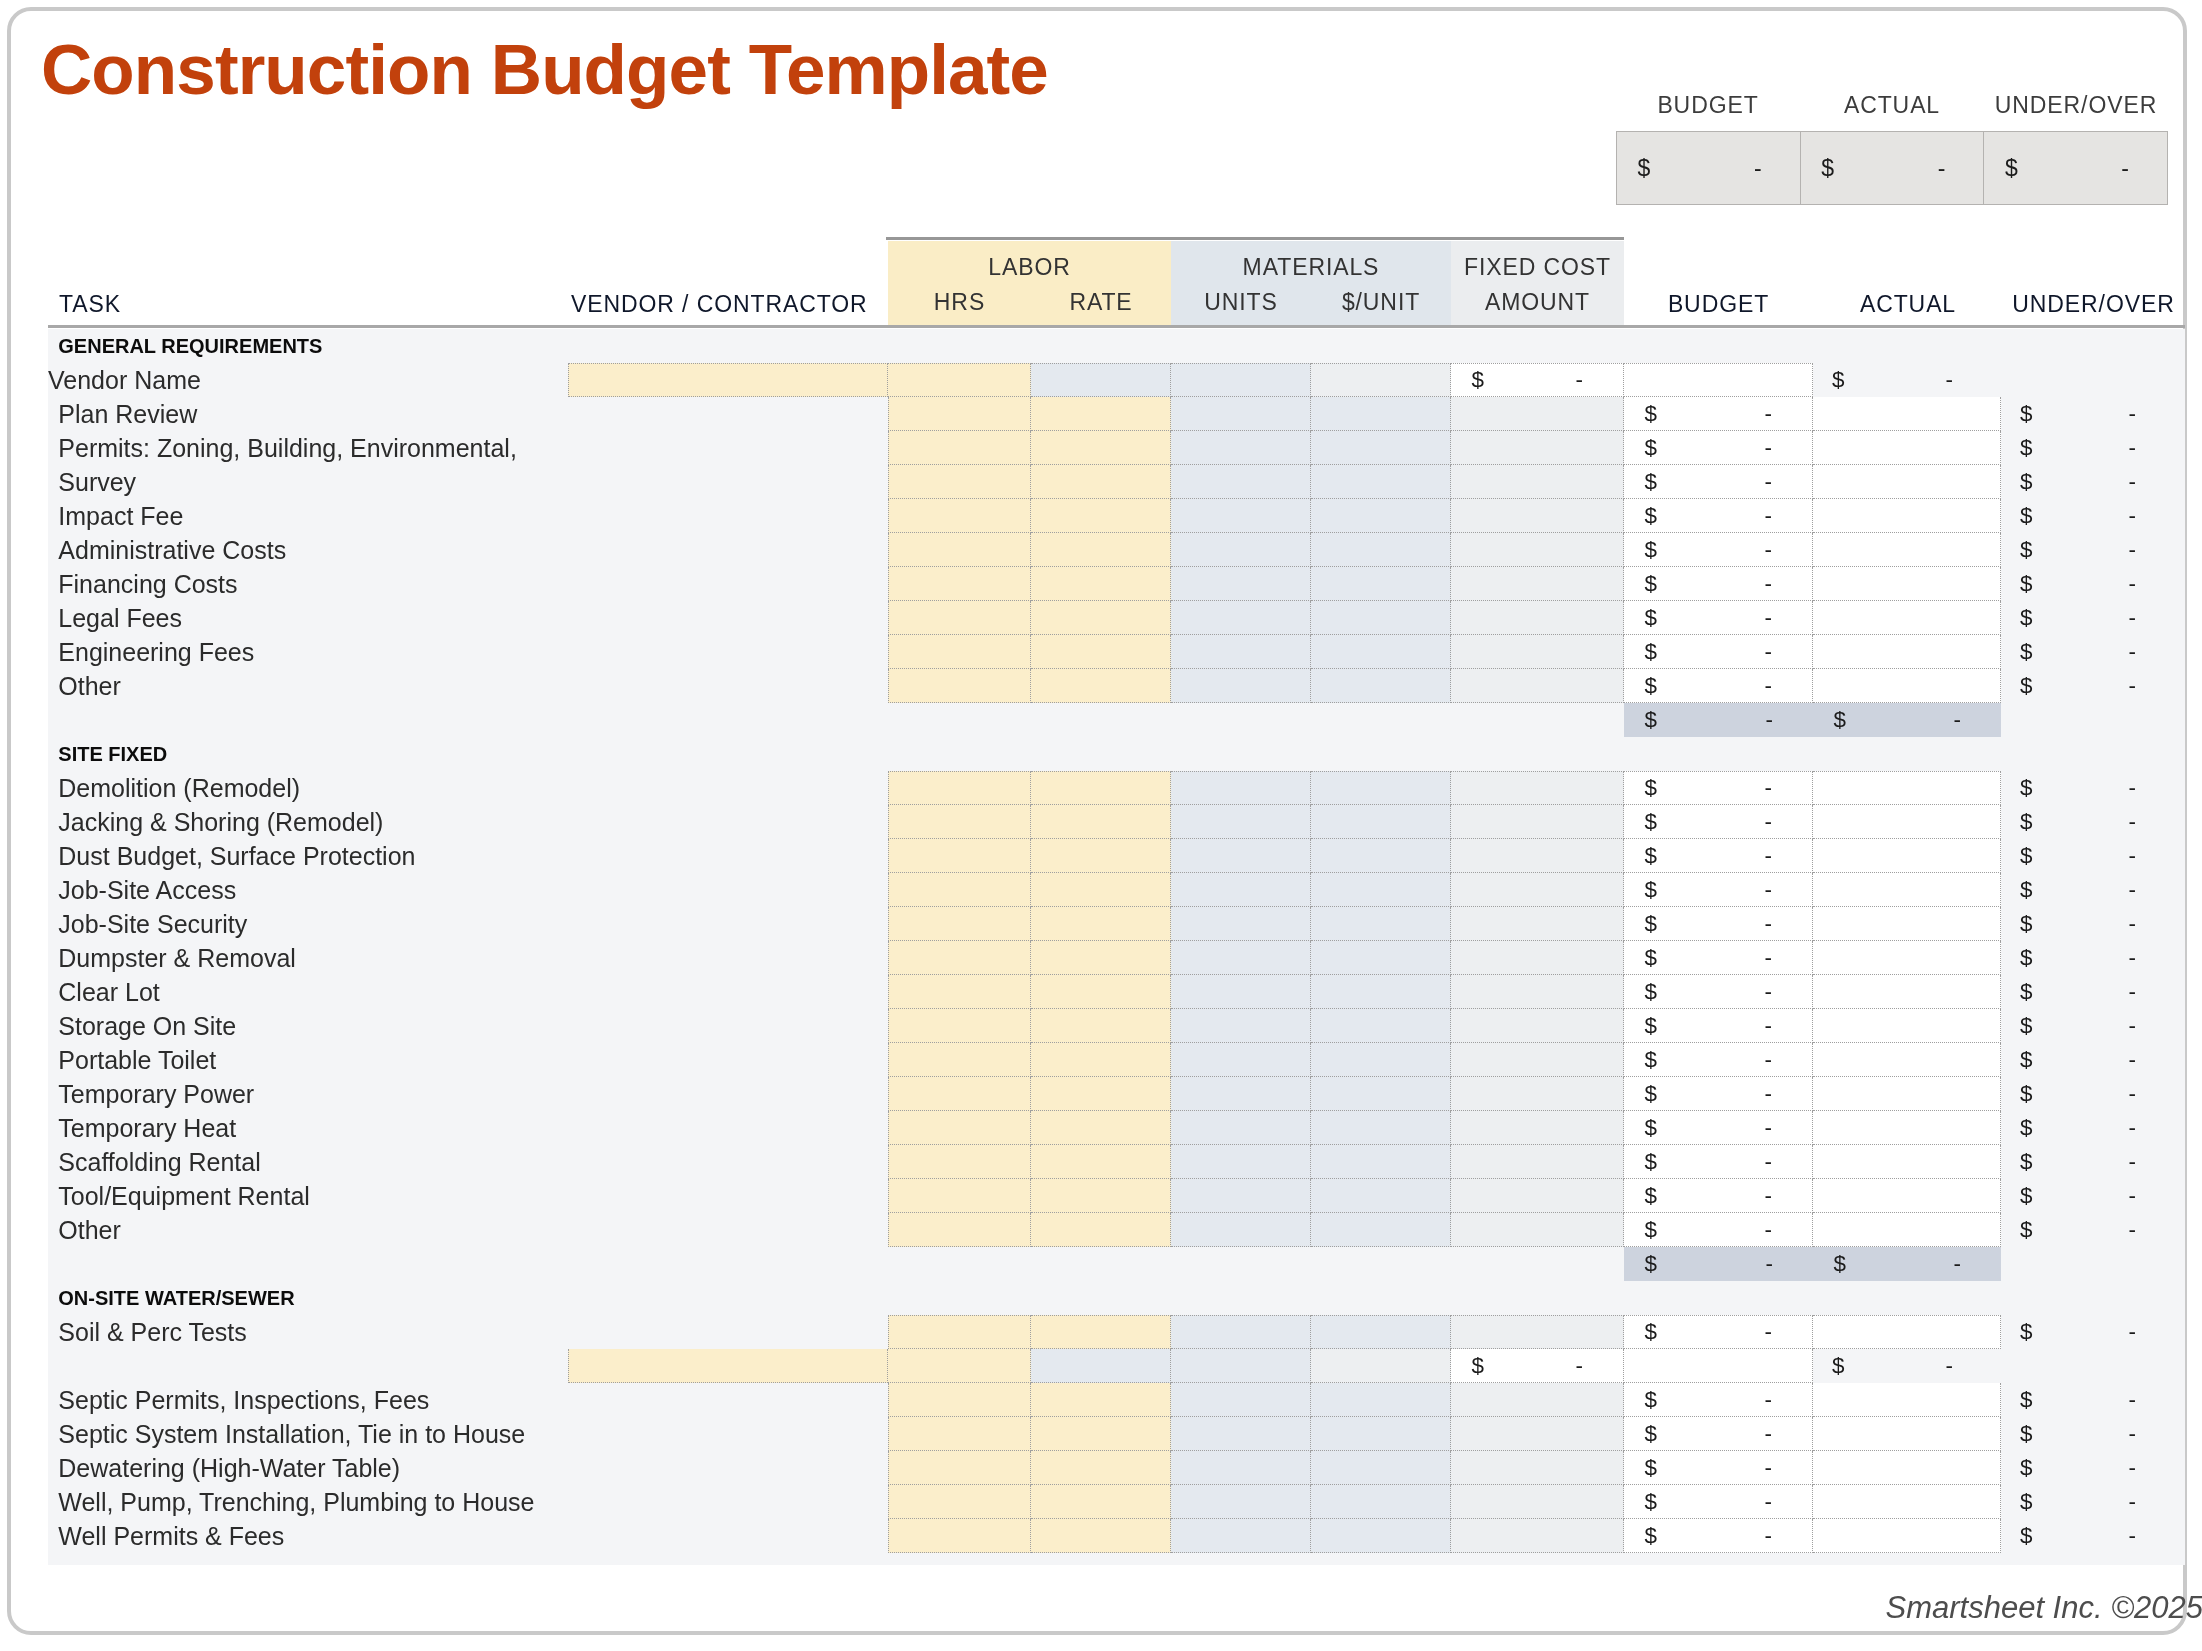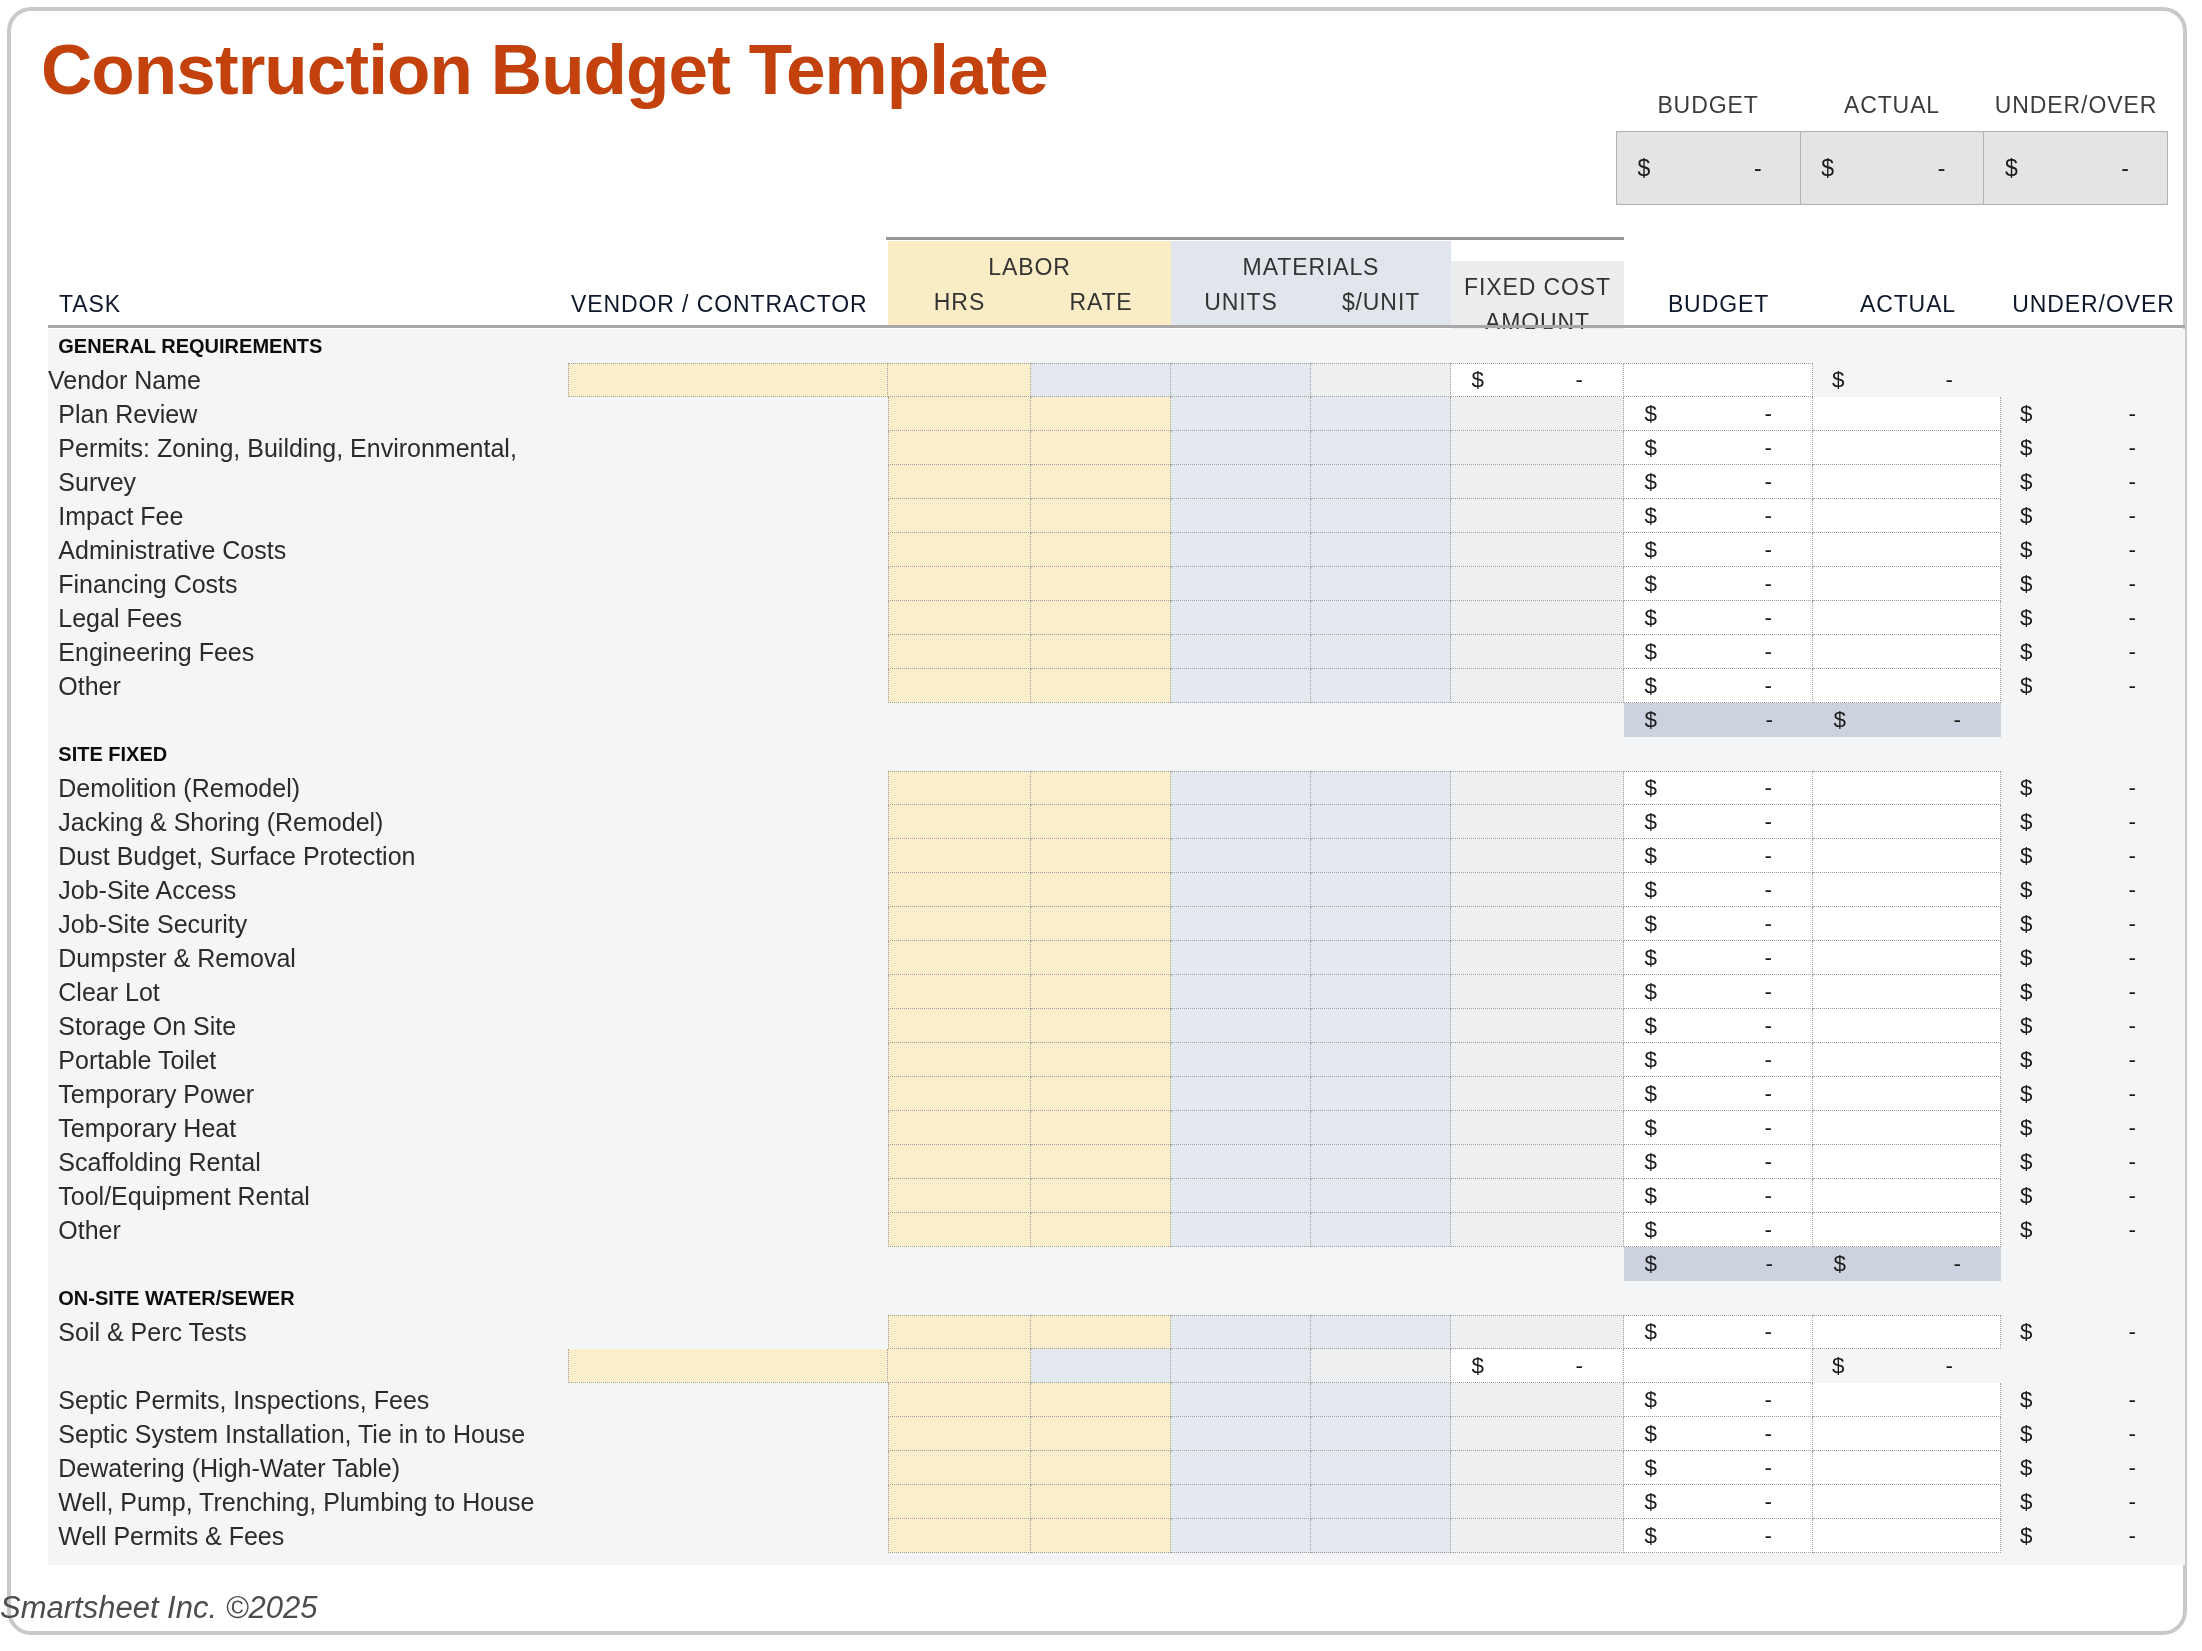--- a/index.html
+++ b/index.html
@@ -19,21 +19,21 @@
             justify-content:space-between;padding:0 38px 0 20.6px;box-sizing:border-box;
             font-size:23px;color:#1c1c1c;}
   .sum-cell:first-child{border-left:none;}
 
   
   .hline-top{position:absolute;left:886px;top:237px;width:738px;height:3.4px;background:#979797;}
   .hline{position:absolute;left:48px;top:325px;width:2137px;height:3.4px;background:#a8a8a8;}
   .ghead{position:absolute;top:241px;height:84px;box-sizing:border-box;}
   #g-labor{left:888px;width:283px;background:#faedc6;}
   #g-materials{left:1171px;width:280px;background:#e0e6ec;}
-  #g-fixed{left:1451px;width:173px;background:#ebedef;margin-top:20px;}
+  #g-fixed{left:1451px;width:173px;background:#ebedef;}
   .glabel{height:45px;line-height:52px;text-align:center;font-size:23px;color:#333;letter-spacing:0.9px;}
   .gcols{display:flex;height:40px;}
   .gcol{line-height:33px;text-align:center;font-size:23px;color:#333;letter-spacing:0.9px;}
   #g-labor .gcol:nth-child(1){width:143px;}
   #g-labor .gcol:nth-child(2){width:140px;}
   #g-materials .gcol{width:140px;}
   #g-fixed .gcol{width:173px;}
   .col-head{position:absolute;top:284px;height:41px;line-height:41px;font-size:23px;
             color:#0f172a;letter-spacing:0.9px;white-space:nowrap;}
   #h-task{left:59px;}
@@ -55,21 +55,21 @@
   .t-row .hrs,.t-row .rate{background:#fbeecb;}
   .t-row .units,.t-row .unitcost{background:#e4e9ef;}
   .t-row .amount{background:#edeff1;}
   .t-row .budget,.t-row .actual{background:#ffffff;}
   .t-subtotal .budget,.t-subtotal .actual{background:#cdd3de;}
   .money{display:flex;justify-content:space-between;align-items:center;}
   .budget.money,.actual.money{padding:0 40px 0 20.6px;}
   .underover.money{padding:0 48px 0 19px;}
   .money span{font-size:22.4px;color:#1b1b1b;}
 
-  .footer{position:absolute;left:0;top:1590px;width:2203px;text-align:left;
+  .footer{position:absolute;left:0;top:1590px;width:2203px;text-align:right;
           font-size:31px;font-style:italic;color:#4d4d4d;}
 </style>
 </head>
 <body>
 
 <div class="page">
   <div class="card"></div>
 
   <div class="title">Construction Budget Template</div>
 

